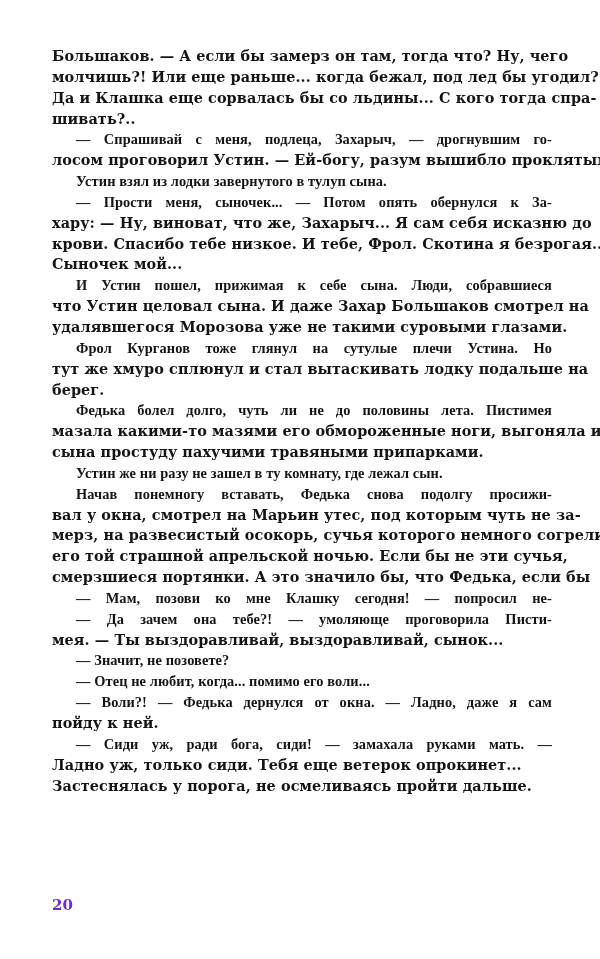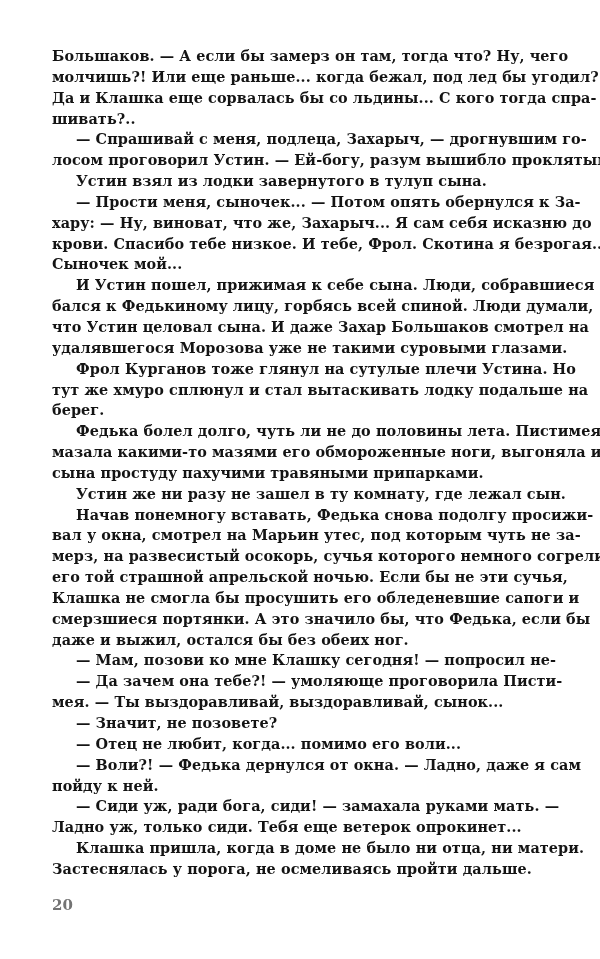--- a/index.html
+++ b/index.html
@@ -15,25 +15,25 @@
   .line {
     display: block;
     height: 20.85px;
     line-height: 20.85px;
     white-space: nowrap;
     text-align: justify;
     text-align-last: justify;
     letter-spacing: 0.1px;
   }
   .line.last { text-align-last: left; }
-  .line.indent { padding-left: 24px; }
+  .line.indent { padding-left: 24px; font-family: Liberation Serif, serif; }
   .page-number {
     position: absolute; left: 52px; top: 896px;
     font-family: "DejaVu Serif", serif; font-weight: bold;
-    font-size: 15px; color: #737373;
+    font-size: 15px; color: #6d28d9;
   }
 </style>
 </head>
 <body>
 
 <div class="page" id="page-text">
     <div class="para">
       <span class="line">Большаков. — А если бы замерз он там, тогда что? Ну, чего</span>
       <span class="line">молчишь?! Или еще раньше... когда бежал, под лед бы угодил?</span>
       <span class="line">Да и Клашка еще сорвалась бы со льдины... С кого тогда спра-</span>
@@ -47,21 +47,20 @@
       <span class="line indent last">Устин взял из лодки завернутого в тулуп сына.</span>
     </div>
     <div class="para">
       <span class="line indent">— Прости меня, сыночек... — Потом опять обернулся к За-</span>
       <span class="line">хару: — Ну, виноват, что же, Захарыч... Я сам себя исказню до</span>
       <span class="line">крови. Спасибо тебе низкое. И тебе, Фрол. Скотина я безрогая...</span>
       <span class="line last">Сыночек мой...</span>
     </div>
     <div class="para">
       <span class="line indent">И Устин пошел, прижимая к себе сына. Люди, собравшиеся</span>
-      <span class="line">бался к Федькиному лицу, горбясь всей спиной. Люди думали,</span>
       <span class="line">что Устин целовал сына. И даже Захар Большаков смотрел на</span>
       <span class="line last">удалявшегося Морозова уже не такими суровыми глазами.</span>
     </div>
     <div class="para">
       <span class="line indent">Фрол Курганов тоже глянул на сутулые плечи Устина. Но</span>
       <span class="line">тут же хмуро сплюнул и стал вытаскивать лодку подальше на</span>
       <span class="line last">берег.</span>
     </div>
     <div class="para">
       <span class="line indent">Федька болел долго, чуть ли не до половины лета. Пистимея</span>
@@ -69,23 +68,21 @@
       <span class="line last">сына простуду пахучими травяными припарками.</span>
     </div>
     <div class="para">
       <span class="line indent last">Устин же ни разу не зашел в ту комнату, где лежал сын.</span>
     </div>
     <div class="para">
       <span class="line indent">Начав понемногу вставать, Федька снова подолгу просижи-</span>
       <span class="line">вал у окна, смотрел на Марьин утес, под которым чуть не за-</span>
       <span class="line">мерз, на развесистый осокорь, сучья которого немного согрели</span>
       <span class="line">его той страшной апрельской ночью. Если бы не эти сучья,</span>
-      <span class="line">Клашка не смогла бы просушить его обледеневшие сапоги и</span>
       <span class="line">смерзшиеся портянки. А это значило бы, что Федька, если бы</span>
-      <span class="line last">даже и выжил, остался бы без обеих ног.</span>
     </div>
     <div class="para">
       <span class="line indent">— Мам, позови ко мне Клашку сегодня! — попросил не-</span>
     </div>
     <div class="para">
       <span class="line indent">— Да зачем она тебе?! — умоляюще проговорила Писти-</span>
       <span class="line last">мея. — Ты выздоравливай, выздоравливай, сынок...</span>
     </div>
     <div class="para">
       <span class="line indent last">— Значит, не позовете?</span>
@@ -95,17 +92,16 @@
     </div>
     <div class="para">
       <span class="line indent">— Воли?! — Федька дернулся от окна. — Ладно, даже я сам</span>
       <span class="line last">пойду к ней.</span>
     </div>
     <div class="para">
       <span class="line indent">— Сиди уж, ради бога, сиди! — замахала руками мать. —</span>
       <span class="line last">Ладно уж, только сиди. Тебя еще ветерок опрокинет...</span>
     </div>
     <div class="para">
-      <span class="line indent">Клашка пришла, когда в доме не было ни отца, ни матери.</span>
       <span class="line last">Застеснялась у порога, не осмеливаясь пройти дальше.</span>
     </div>
   </div>
 <div class="page-number">20</div>
 
 </body></html>

